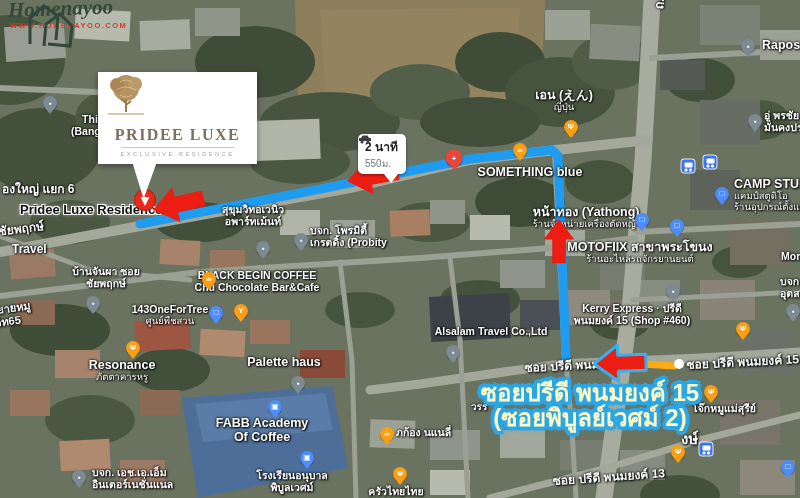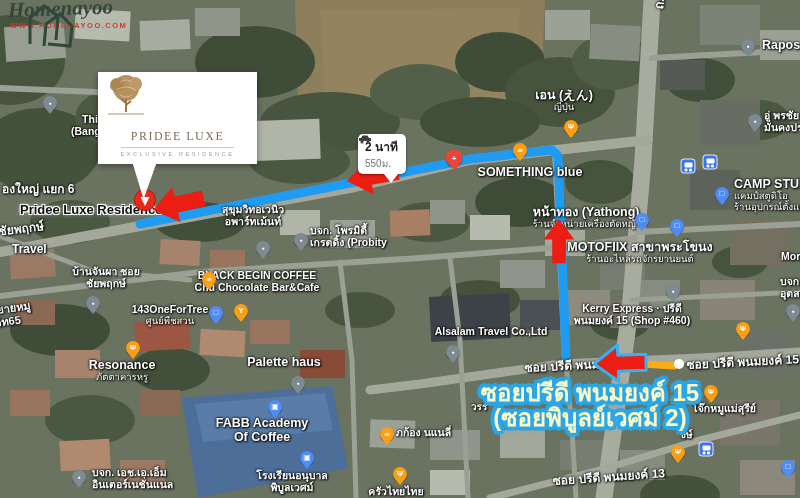--- a/index.html
+++ b/index.html
@@ -36,22 +36,22 @@
        background:#fff;border-radius:1px;}
   .bus::after{content:"";position:absolute;left:3px;top:9px;width:2.5px;height:2.5px;border-radius:50%;
        background:#fff;box-shadow:4.5px 0 0 #fff;}
 
   
   #logo-card{position:absolute;left:98px;top:72px;width:159px;height:92px;background:#fff;
        z-index:60;display:flex;flex-direction:column;align-items:center;justify-content:flex-end;
        box-shadow:0 2px 6px rgba(0,0,0,.4);padding-bottom:7px;box-sizing:border-box;}
   #logo-card .tail{position:absolute;left:30px;top:91px;width:30px;height:36px;background:#fff;
        clip-path:polygon(15% 0,95% 0,52% 100%);z-index:59;}
-  #card-title{font-family:"Liberation Serif","DejaVu Serif",serif;font-size:12px;
-       letter-spacing:1.5px;color:#7d6e5d;font-weight:400;}
+  #card-title{font-family:"Liberation Serif","DejaVu Serif",serif;font-size:16px;
+       letter-spacing:1.5px;color:#7d6e5d;font-weight:700;}
   #card-sub{font-size:5.5px;letter-spacing:2.6px;color:#a8a39a;margin-top:3px;
        border-top:1px solid #cfc9bf;padding-top:3px;}
 
   
   #pill{position:absolute;left:358px;top:134px;background:#fff;border-radius:5px;z-index:55;
        padding:3px 8px 3px 7px;box-shadow:0 1px 3px rgba(0,0,0,.45);}
   #pill .row{display:flex;align-items:center;gap:4px;font-size:12px;font-weight:bold;color:#202124;}
   #pill .dist{font-size:10px;color:#70757a;margin-top:0px;}
   #pill .tail{position:absolute;left:26px;top:100%;border:7px solid transparent;border-top:9px solid #fff;
        border-bottom:none;}
@@ -372,21 +372,21 @@
       </div>
       <div class="road-label" style="left: 240px; top: 96px; font-size: 11px; transform: rotate(-8deg); transform-origin: left top;">ซอ</div>
       <div class="road-label" style="left: 2px; top: 179px; font-size: 12px;">องใหญ่ แยก 6</div>
       <div class="road-label" style="left: -14px; top: 223px; font-size: 12px; transform: rotate(-7deg); transform-origin: left top;">ซ ชัยพฤกษ์</div>
       <div class="road-label" style="left: 12px; top: 242px; font-size: 12px;">Travel</div>
       <div class="road-label" style="left: -4px; top: 301px; font-size: 11px; transform: rotate(-8deg); transform-origin: left top;">ยายหมู</div>
       <div class="road-label" style="left: -6px; top: 314px; font-size: 11px; transform: rotate(-8deg); transform-origin: left top;">วิท65</div>
       <div class="road-label" style="left: 648px; top: 8px; font-size: 13px; transform: rotate(-83deg); transform-origin: left top;">ถ. สุขุมวิท 71</div>
       <div class="road-label" style="left: 524px; top: 358px; font-size: 12px; transform: rotate(-3deg); transform-origin: left top;">ซอย ปรีดี พนม</div>
       <div class="road-label" style="left: 552px; top: 471px; font-size: 12px; transform: rotate(-4deg); transform-origin: left top;">ซอย ปรีดี พนมยงค์ 13</div>
-      <div class="road-label" style="left: 681px; top: 427px; font-size: 10px;">งษ์</div>
+      <div class="road-label" style="left: 681px; top: 427px; font-size: 15px;">งษ์</div>
       <div class="road-label" style="left: 471px; top: 399px; font-size: 10px;">วรร</div>
       <div class="road-label" style="left: 686px; top: 355px; font-size: 12px; transform: rotate(-3deg); transform-origin: left top;">ซอย ปรีดี พนมยงค์ 15</div>
       <div class="poi-label dark" style="left: 20px; top: 203px;">Pridee Luxe Residence C</div>
       <div class="bus" style="left: 688px; top: 166px;"></div>
       <div class="bus" style="left: 710px; top: 162px;"></div>
       <div class="bus" style="left: 706px; top: 449px;"></div>
     </div>
 
   <svg class="layer" width="800" height="498" style="z-index:50">
     <g fill="#ec1d12">

